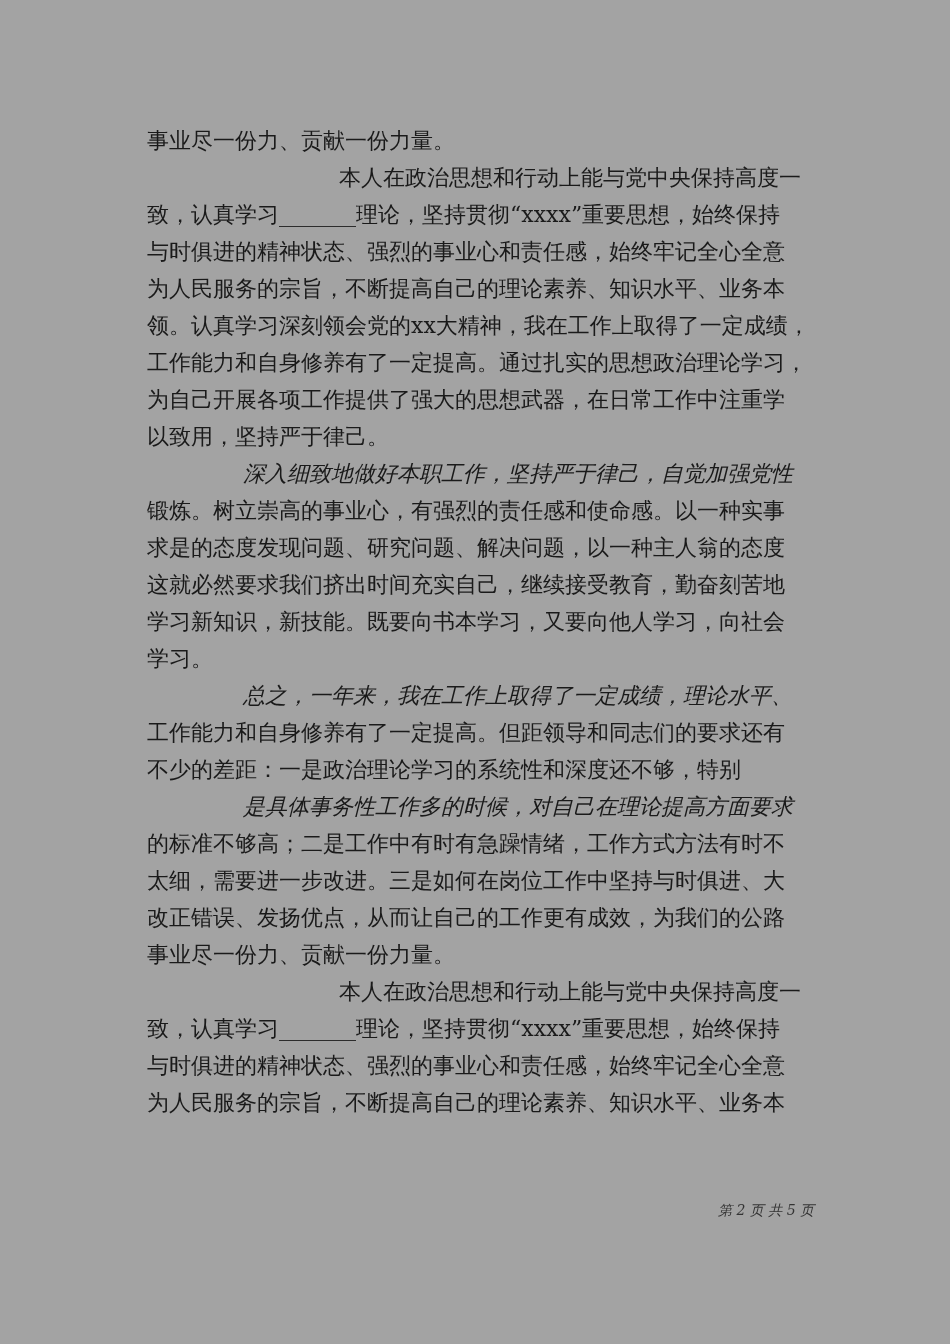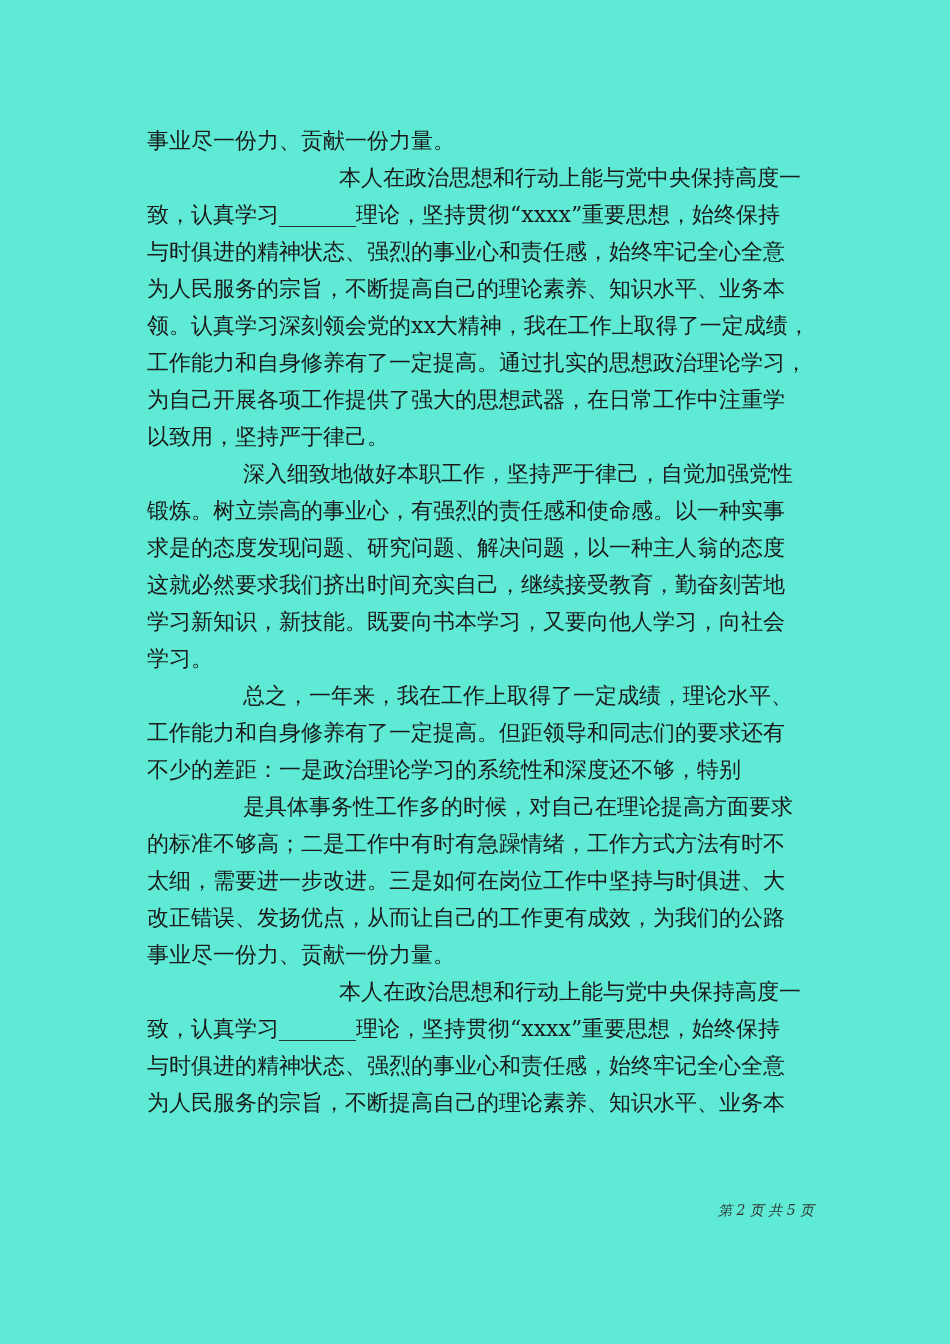--- a/index.html
+++ b/index.html
@@ -1,26 +1,26 @@
 <!DOCTYPE html>
 <html><head>
 <meta charset="utf-8">
 <style>
   html, body { margin: 0; padding: 0; background: #ffffff; }
   body { width: 950px; height: 1344px; position: relative; overflow: hidden; }
   .page {
-    position: absolute; left: 0; top: 0; width: 950px; height: 1344px; background: #5eead4;
+    position: absolute; left: 0; top: 0; width: 950px; height: 1344px; background: #a3a3a3;
   }
   .body-text {
     position: absolute; left: 147px; top: 122px; width: 690px;
     font-family: "DejaVu Serif", "Liberation Serif", serif;
     font-size: 22px; line-height: 37px; color: #1a1a1a;
   }
   .line { white-space: nowrap; height: 37px; }
-  .indent1 { padding-left: 96px; }
+  .indent1 { padding-left: 96px; font-style: italic; }
   .indent2 { padding-left: 192px; }
   .page-number {
     position: absolute; left: 718px; top: 1202px;
     font-family: "DejaVu Serif", "Liberation Serif", serif;
     font-size: 14px; color: #333333; white-space: nowrap; font-style: italic;
   }
 </style>
 </head>
 <body>
 

